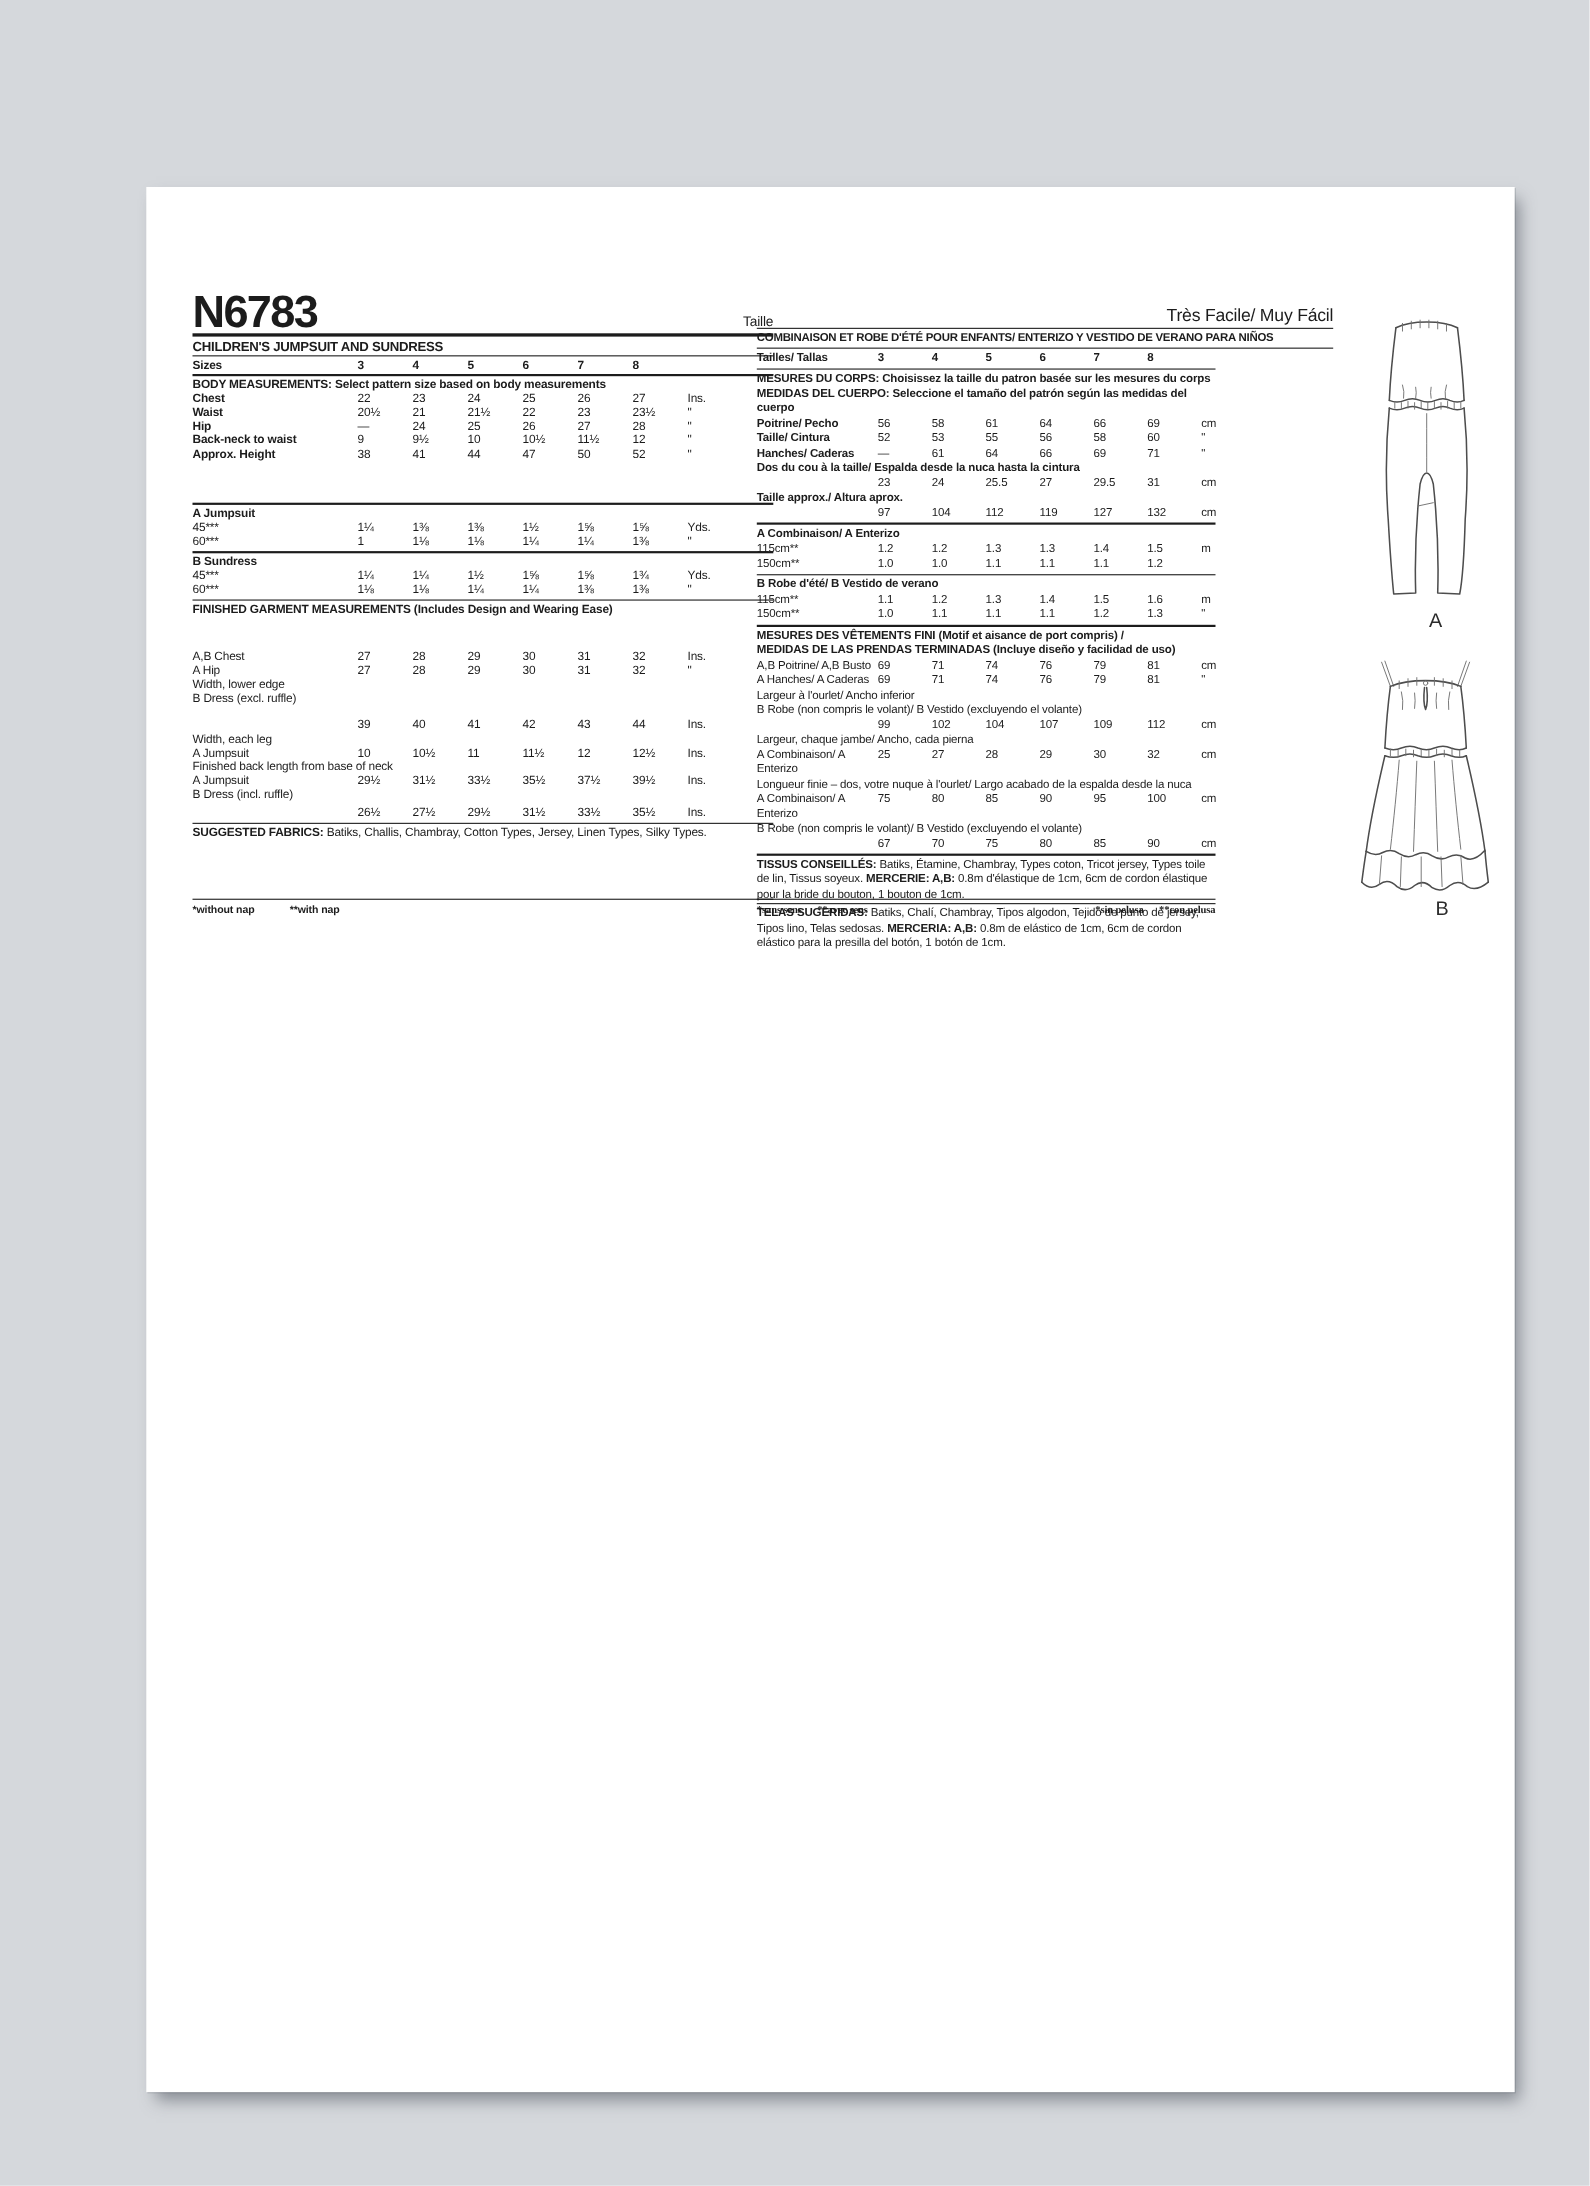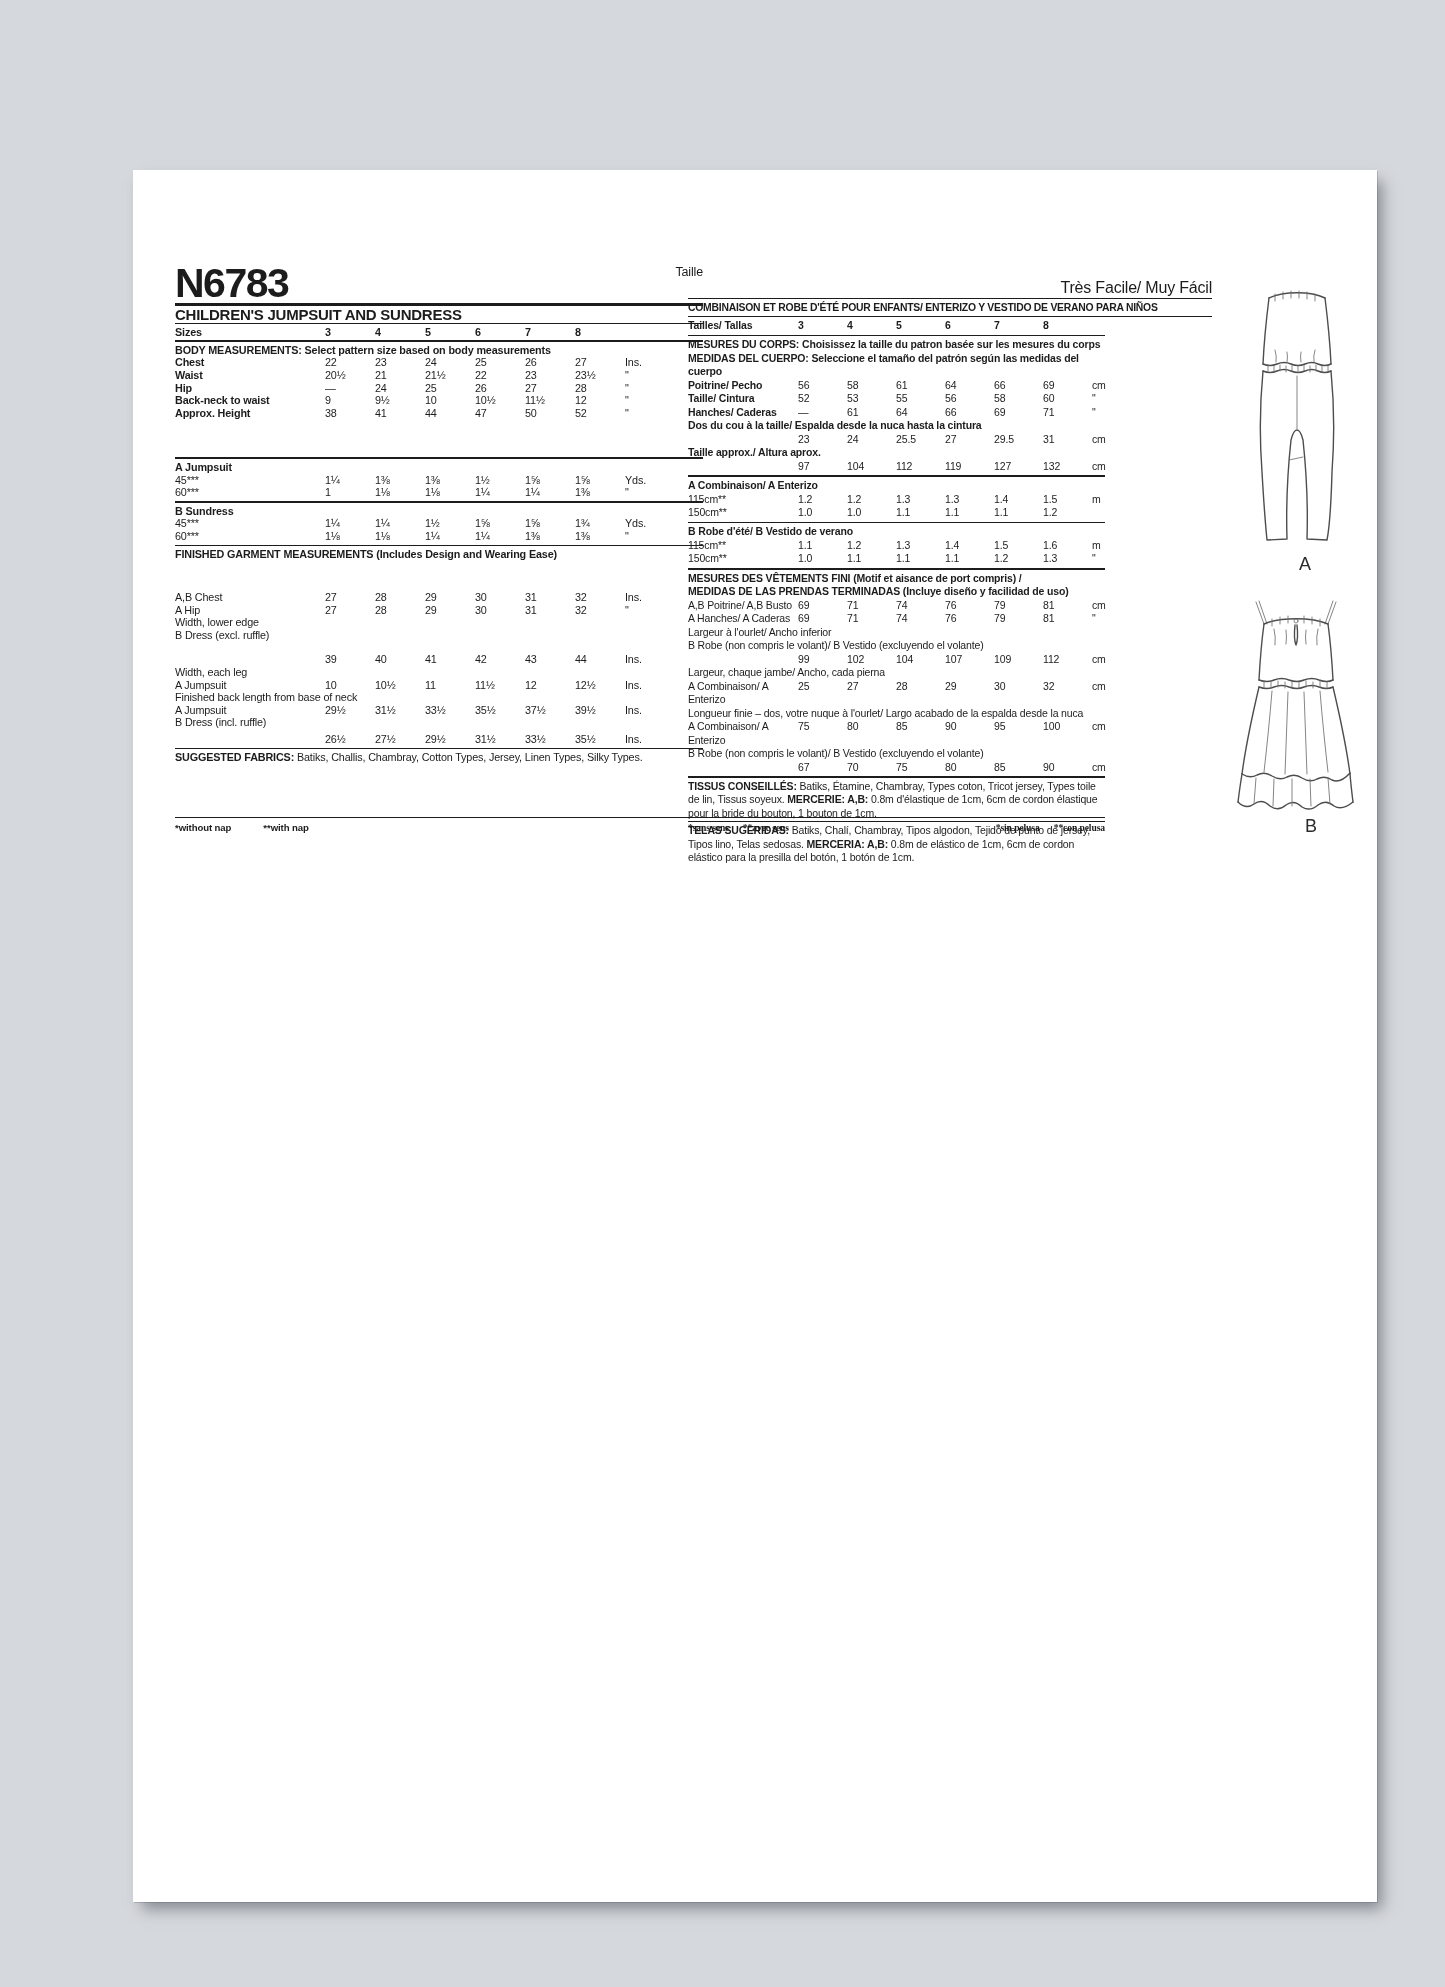--- a/index.html
+++ b/index.html
@@ -16,25 +16,25 @@
     box-shadow:7px 9px 14px -2px rgba(70,75,85,.55), 1px 1px 0 rgba(120,125,135,.35);
   }
   
   .col-left{position:absolute;left:42px;top:96px;width:528px;--lw:150px;--cw:50px;--uw:56px;
     font-size:10.8px;line-height:12.6px;letter-spacing:-0.15px;}
   .col-right{position:absolute;left:555px;top:108px;width:524px;--lw:110px;--cw:49px;--uw:44px;
     font-size:10.5px;line-height:13.5px;letter-spacing:-0.15px;}
   .rows{width:100%;}
   .col-right .rows{width:417px;}
   
-  .sku-row{display:flex;justify-content:space-between;align-items:flex-start;}
+  .sku-row{display:flex;justify-content:space-between;align-items:flex-end;}
   .sku{font-size:41px;font-weight:700;letter-spacing:-1.5px;line-height:34px;}
   .avg{font-size:12.5px;padding-bottom:1px;}
   .tf{font-size:16px;line-height:19px;text-align:right;letter-spacing:-0.2px;}
-  .doc-title{font-weight:700;font-size:15px;line-height:14px;white-space:nowrap;letter-spacing:-0.25px;}
+  .doc-title{font-weight:700;font-size:12px;line-height:14px;white-space:nowrap;letter-spacing:-0.25px;}
   .col-right .doc-title{font-size:10.4px;}
   
   .rule{background:#1c1c1c;}
   .r-heavy{height:2.5px;margin:3px 0 2px;}
   .r-thick{height:1.8px;margin:2px 0 2px;}
   .r-thin{height:1px;margin:1px 0 2px;}
   
   .trow{display:grid;grid-template-columns:var(--lw) repeat(6,var(--cw)) var(--uw);}
   .trow span{display:block;}
   .b{font-weight:700;}

